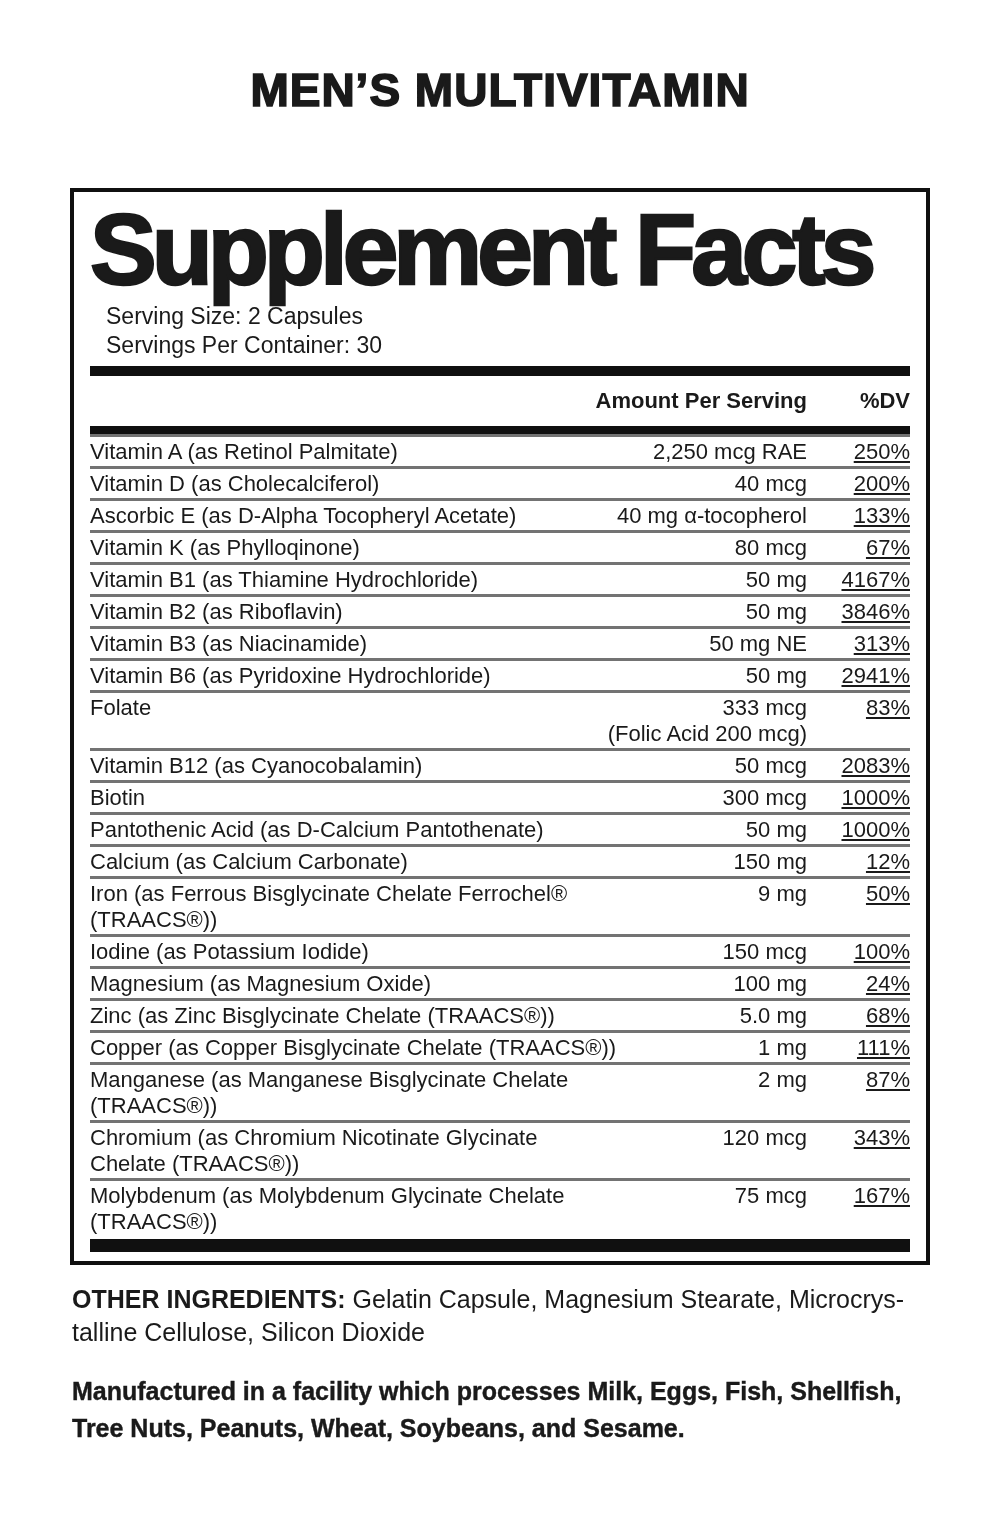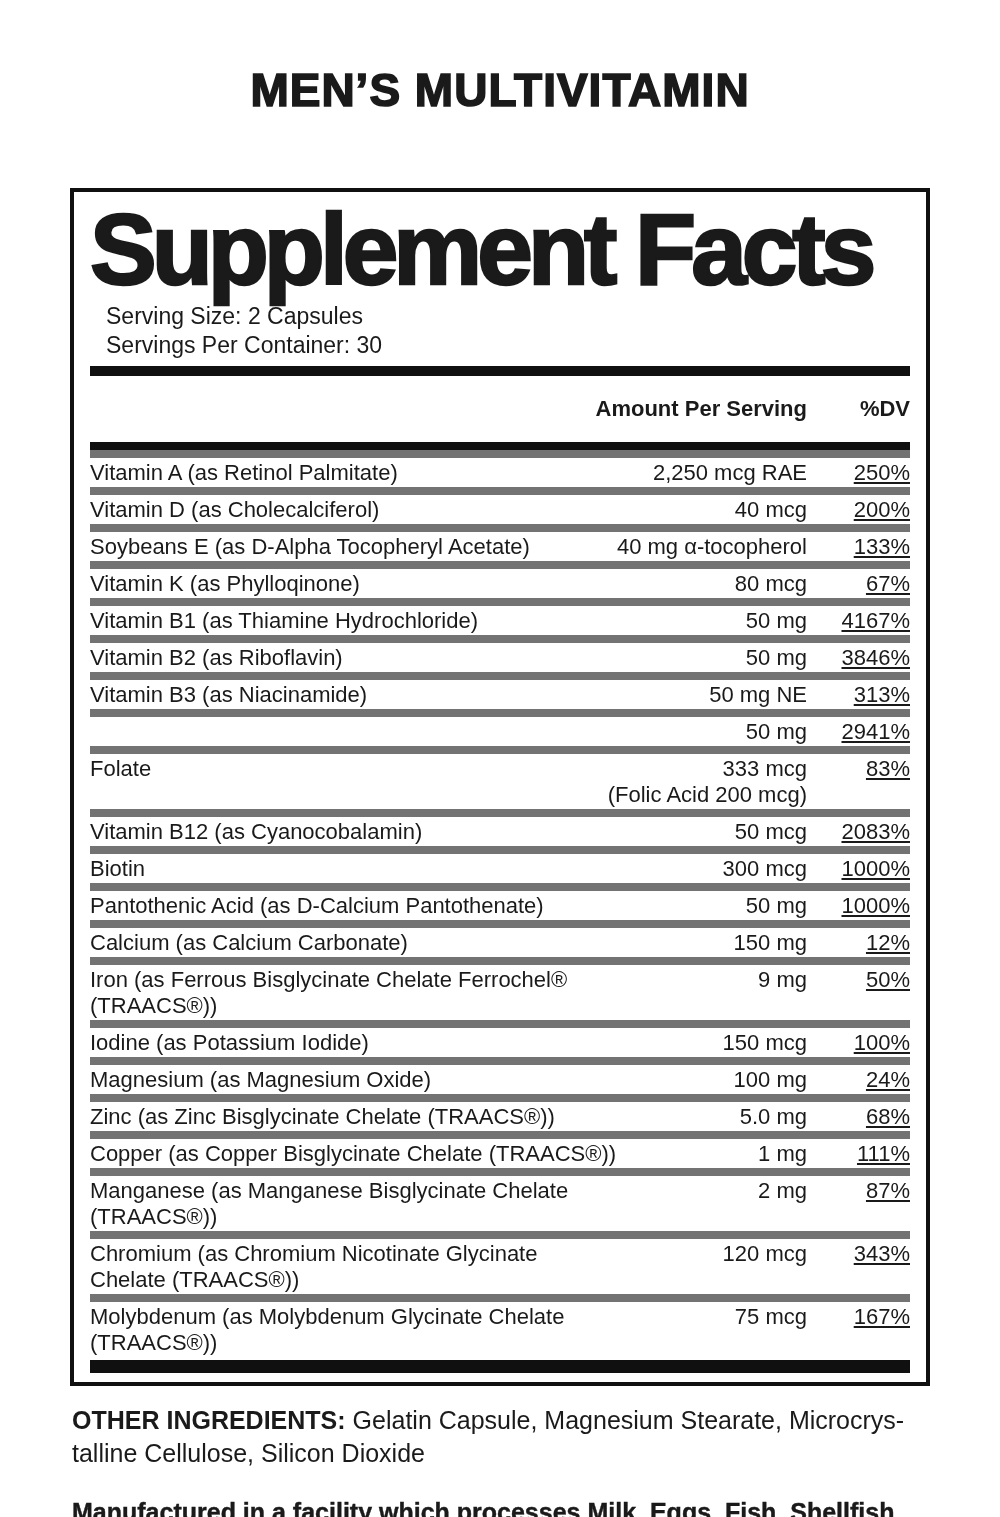--- a/index.html
+++ b/index.html
@@ -24,27 +24,27 @@
     margin:2px 0 4px 0;
     font-size:100px;font-weight:900;line-height:0.98;
     letter-spacing:-5px;white-space:nowrap;
     -webkit-text-stroke:2.5px #1a1a1a;
   }
   .serving-line{font-size:23px;line-height:29px;margin-left:16px;}
   .bar{background:#101010;}
   .bar-top{height:10px;margin-top:6px;}
   .bar-under-header{height:8px;}
   .bar-bottom{height:13px;margin-top:3px;}
-  .hdr-row{display:flex;align-items:center;padding:20px 0;font-weight:bold;font-size:22px;}
+  .hdr-row{display:flex;align-items:center;padding:12px 0;font-weight:bold;font-size:22px;}
   .hdr-spacer{flex:1 1 0px;}
   .hdr-amount{flex:0 0 auto;text-align:right;white-space:nowrap;}
   .hdr-dv{flex:0 0 103px;text-align:right;white-space:nowrap;}
   .row{
     display:flex;align-items:flex-start;
-    border-top:8px solid #737373;
+    border-top:3px solid #737373;
     padding:2px 0 1px 0;
     font-size:22px;line-height:26px;
   }
   .rname{flex:1 1 0px;padding-right:10px;white-space:pre-line;}
   .ramt{flex:0 0 auto;margin-left:auto;text-align:right;white-space:nowrap;}
   .ramt2{display:block;}
   .rdv{flex:0 0 103px;text-align:right;white-space:nowrap;text-decoration:underline;}
   .other-para{
     margin:18px 70px 0 72px;
     font-size:25px;line-height:33px;
@@ -83,21 +83,21 @@
           <span class="rname">Vitamin A (as Retinol Palmitate)</span>
           <span class="ramt"><span>2,250 mcg RAE</span></span>
           <span class="rdv">250%</span>
         </div>
         <div class="row">
           <span class="rname">Vitamin D (as Cholecalciferol)</span>
           <span class="ramt"><span>40 mcg</span></span>
           <span class="rdv">200%</span>
         </div>
         <div class="row">
-          <span class="rname">Soybeans E (as D-Alpha Tocopheryl Acetate)</span>
+          <span class="rname">Ascorbic E (as D-Alpha Tocopheryl Acetate)</span>
           <span class="ramt"><span>40 mg α-tocopherol</span></span>
           <span class="rdv">133%</span>
         </div>
         <div class="row">
           <span class="rname">Vitamin K (as Phylloqinone)</span>
           <span class="ramt"><span>80 mcg</span></span>
           <span class="rdv">67%</span>
         </div>
         <div class="row">
           <span class="rname">Vitamin B1 (as Thiamine Hydrochloride)</span>
@@ -108,20 +108,21 @@
           <span class="rname">Vitamin B2 (as Riboflavin)</span>
           <span class="ramt"><span>50 mg</span></span>
           <span class="rdv">3846%</span>
         </div>
         <div class="row">
           <span class="rname">Vitamin B3 (as Niacinamide)</span>
           <span class="ramt"><span>50 mg NE</span></span>
           <span class="rdv">313%</span>
         </div>
         <div class="row">
+          <span class="rname">Vitamin B6 (as Pyridoxine Hydrochloride)</span>
           <span class="ramt"><span>50 mg</span></span>
           <span class="rdv">2941%</span>
         </div>
         <div class="row">
           <span class="rname">Folate</span>
           <span class="ramt"><span>333 mcg</span><span class="ramt2">(Folic Acid 200 mcg)</span></span>
           <span class="rdv">83%</span>
         </div>
         <div class="row">
           <span class="rname">Vitamin B12 (as Cyanocobalamin)</span>

